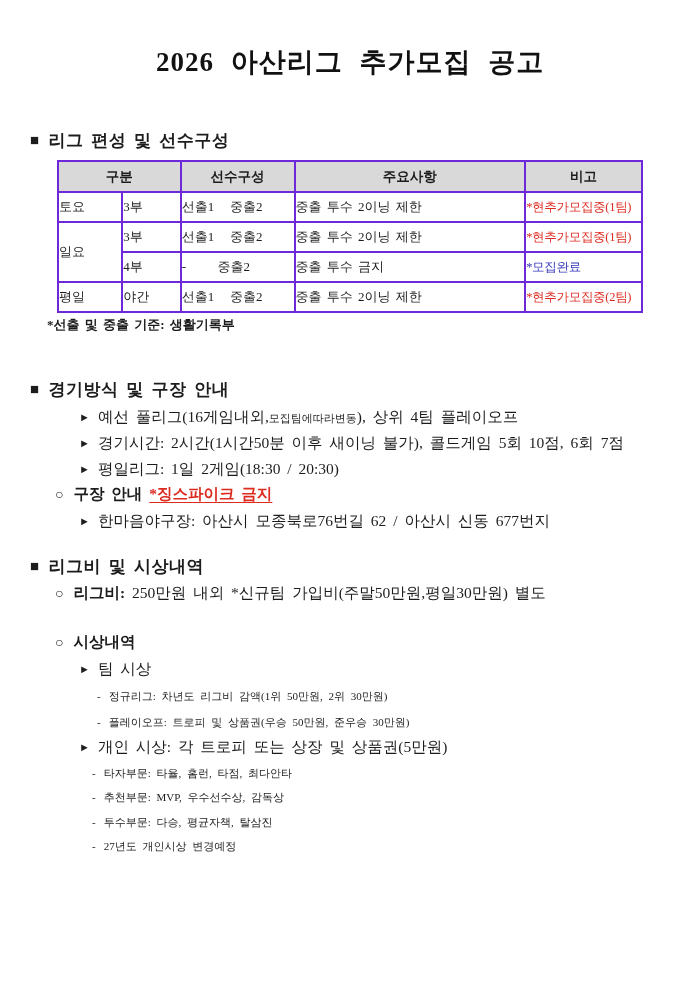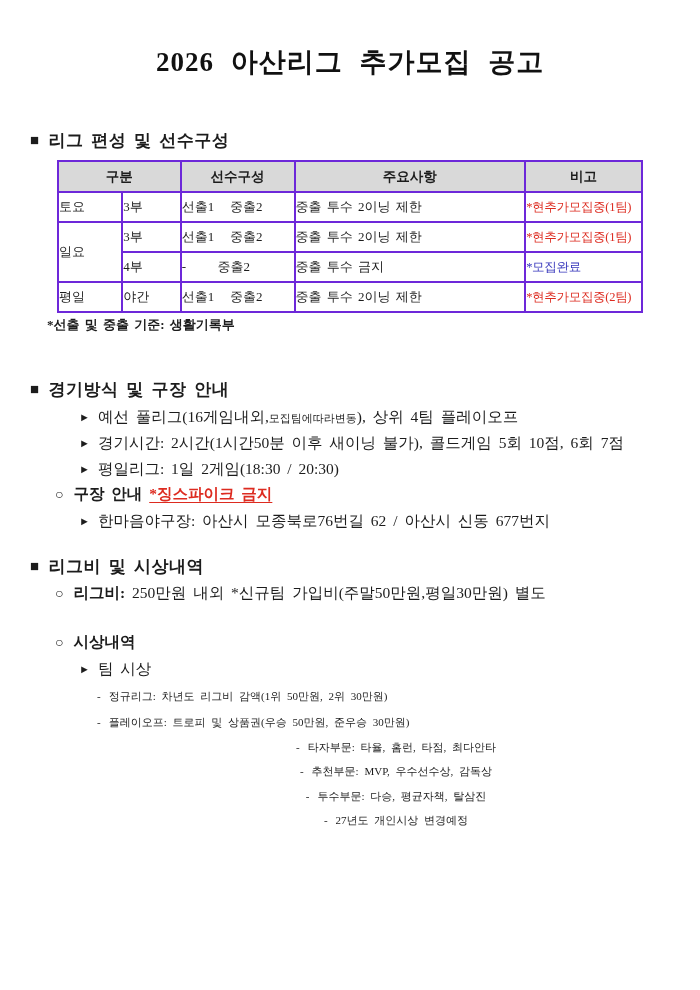--- a/index.html
+++ b/index.html
@@ -109,21 +109,21 @@
     font-weight:bold;
     text-decoration:underline;
     text-underline-offset:3px;
   }
   .dash-line {
     margin-left:97px;
     font-size:11px;
     line-height:20px;
     word-spacing:3px;
   }
-  .dash-line.tight { margin-left:92px;text-align:center; }
+  .dash-line.tight { margin-left:92px; }
   .dash-line .dsh { margin-right:8px; }
 
   .mt6 { margin-top:6px; } .mt5 { margin-top:5px; } .mt4 { margin-top:4px; }
   .mt22 { margin-top:4px; } .mt28 { margin-top:28px; }
 </style>
 </head>
 <body>
 
 <div class="doc">
 
@@ -219,20 +219,23 @@
   <div class="arrow-line mt6">
     <span class="arr">►</span><span>팀 시상</span>
   </div>
   <div class="dash-line mt6">
     <span class="dsh">-</span><span>정규리그: 차년도 리그비 감액(1위 50만원, 2위 30만원)</span>
   </div>
   <div class="dash-line mt6">
     <span class="dsh">-</span><span>플레이오프: 트로피 및 상품권(우승 50만원, 준우승 30만원)</span>
   </div>
 
+  <div class="arrow-line mt5">
+    <span class="arr">►</span><span>개인 시상: 각 트로피 또는 상장 및 상품권(5만원)</span>
+  </div>
   <div class="dash-line tight mt5">
     <span class="dsh">-</span><span>타자부문: 타율, 홈런, 타점, 최다안타</span>
   </div>
   <div class="dash-line tight mt4">
     <span class="dsh">-</span><span>추천부문: MVP, 우수선수상, 감독상</span>
   </div>
   <div class="dash-line tight mt5">
     <span class="dsh">-</span><span>투수부문: 다승, 평균자책, 탈삼진</span>
   </div>
   <div class="dash-line tight mt4">

